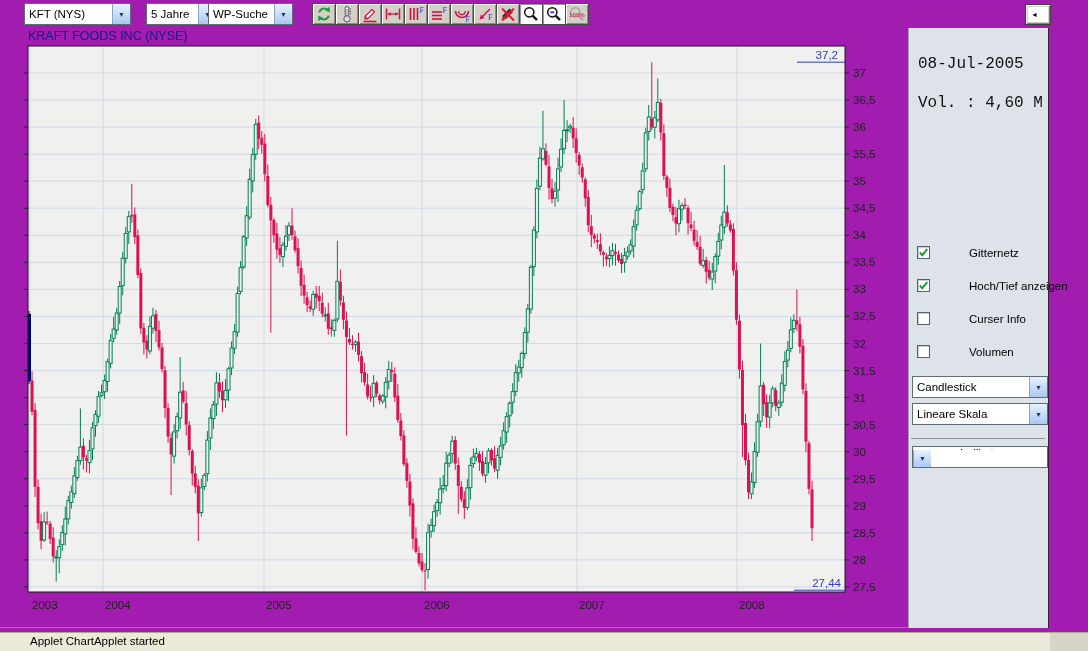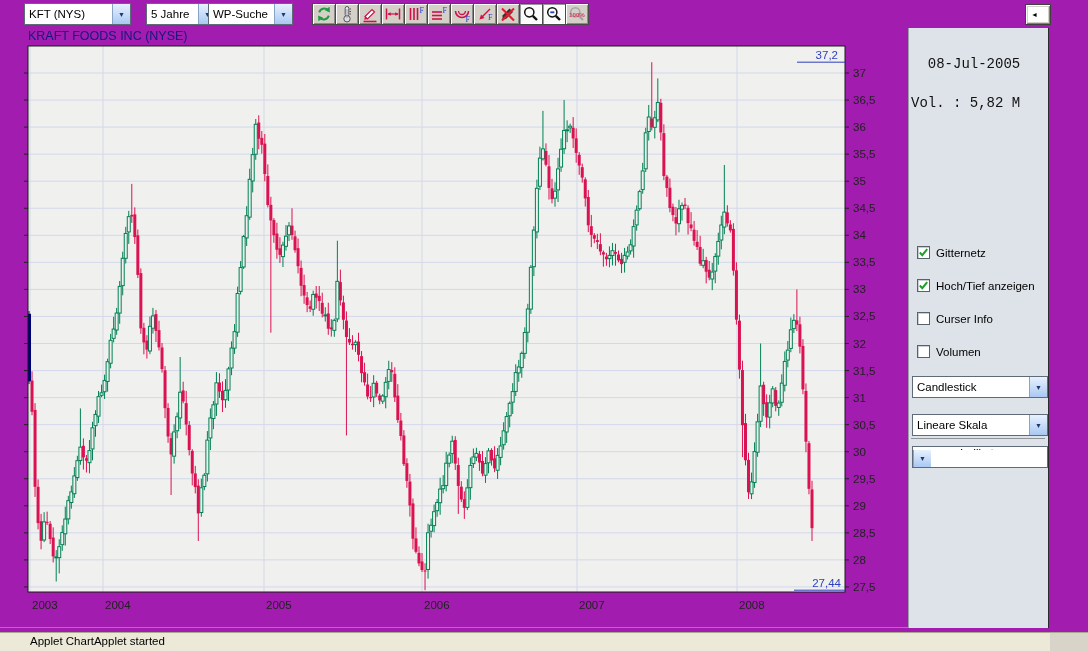--- a/index.html
+++ b/index.html
@@ -29,26 +29,26 @@
   .collapse-strip{width:5px;margin-left:2px;
         background:repeating-linear-gradient(to bottom,#3a6ea5 0 2px,#ffffff 2px 4px);}
 
   
   #chart-svg{position:absolute;left:0;top:28px;width:908px;height:600px;}
   #chart-svg text{font-family:"Liberation Sans",sans-serif;}
 
   
   .panel{position:absolute;left:908px;top:28px;width:141px;height:600px;background:#dde3e9;
          border-right:1px solid #2b2b2b;border-left:1px solid #9aa0a8;box-sizing:border-box;}
-  .info{position:absolute;left:2px;top:4px;font-family:"Liberation Mono","DejaVu Sans Mono",monospace;
-        font-size:14px;line-height:13px;white-space:pre;color:#111;text-align:right;}
+  .info{position:absolute;left:9px;top:4px;font-family:"Liberation Mono","DejaVu Sans Mono",monospace;
+        font-size:16px;line-height:13px;white-space:pre;color:#111;}
   .iline{height:13px;}
   .iline.red{color:#e8134e;}
   #checkboxes{position:absolute;left:8px;top:218px;}
-  .cbrow{display:flex;align-items:center;margin-bottom:20px;height:13px;}
+  .cbrow{display:flex;align-items:center;margin-bottom:20px;height:13px;gap:33px;}
   .cb{width:13px;height:13px;background:#fff;border:1px solid #58626c;box-sizing:border-box;
       display:inline-flex;align-items:center;justify-content:center;
       box-shadow:inset 1px 1px 0 #c9ced4;}
   .cblabel{font-size:11.5px;color:#000;margin-left:6px;white-space:nowrap;}
   #panel-selects{position:absolute;left:3px;top:348px;width:136px;height:100px;}
   .pcombo{position:absolute;left:0;width:136px;}
   .sep{position:absolute;left:2px;right:3px;top:410px;border-top:1px solid #8d949c;}
 
   
   .statusbar{position:absolute;left:0;top:632px;width:1088px;height:19px;background:#ece9d8;
@@ -833,21 +833,21 @@
         <line x1="794" y1="590.1959999999999" x2="845" y2="590.1959999999999" stroke="#2d3fbe"></line>
         <text x="841" y="587.1959999999999" text-anchor="end">27,44</text>
       </g>
       <text x="28" y="40" font-size="12.5" fill="#16167e">KRAFT FOODS INC (NYSE)</text>
       <line x1="0" y1="627.5" x2="1049" y2="627.5" stroke="#8a8a8a"></line>
     </svg>
 
   <div class="panel">
     <div class="info">
       <div class="iline">08-Jul-2005</div>
-      <div class="iline">Vol. : 5,82 M</div>
+      <div class="iline">Vol. : 4,60 M</div>
     </div>
     <div id="checkboxes">
         <div class="cbrow">
           <span class="cb">
             <svg width="11" height="11" viewBox="0 0 11 11">
               <polyline points="1.8,5.5 4.3,8.2 9.2,2.2" fill="none" stroke="#1d9e28" stroke-width="2"></polyline>
             </svg>
           </span>
           <span class="cblabel">Gitternetz</span>
         </div>
@@ -866,21 +866,21 @@
         <div class="cbrow">
           <span class="cb"></span>
           <span class="cblabel">Volumen</span>
         </div>
       </div>
     <div id="panel-selects">
         <div class="combo pcombo" style="top: 0px;">
           <span class="txt">Candlestick</span>
           <span class="arrow">▼</span>
         </div>
-        <div class="combo pcombo" style="top: 38px;">
+        <div class="combo pcombo" style="top: 27px;">
           <span class="txt">Lineare Skala</span>
           <span class="arrow">▼</span>
         </div>
         <div class="combo pcombo" style="top: 70px; flex-direction: column;">
           <span class="txt">Indikator</span>
           <span class="arrow">▼</span>
         </div>
       </div>
     <div class="sep"></div>
   </div>

